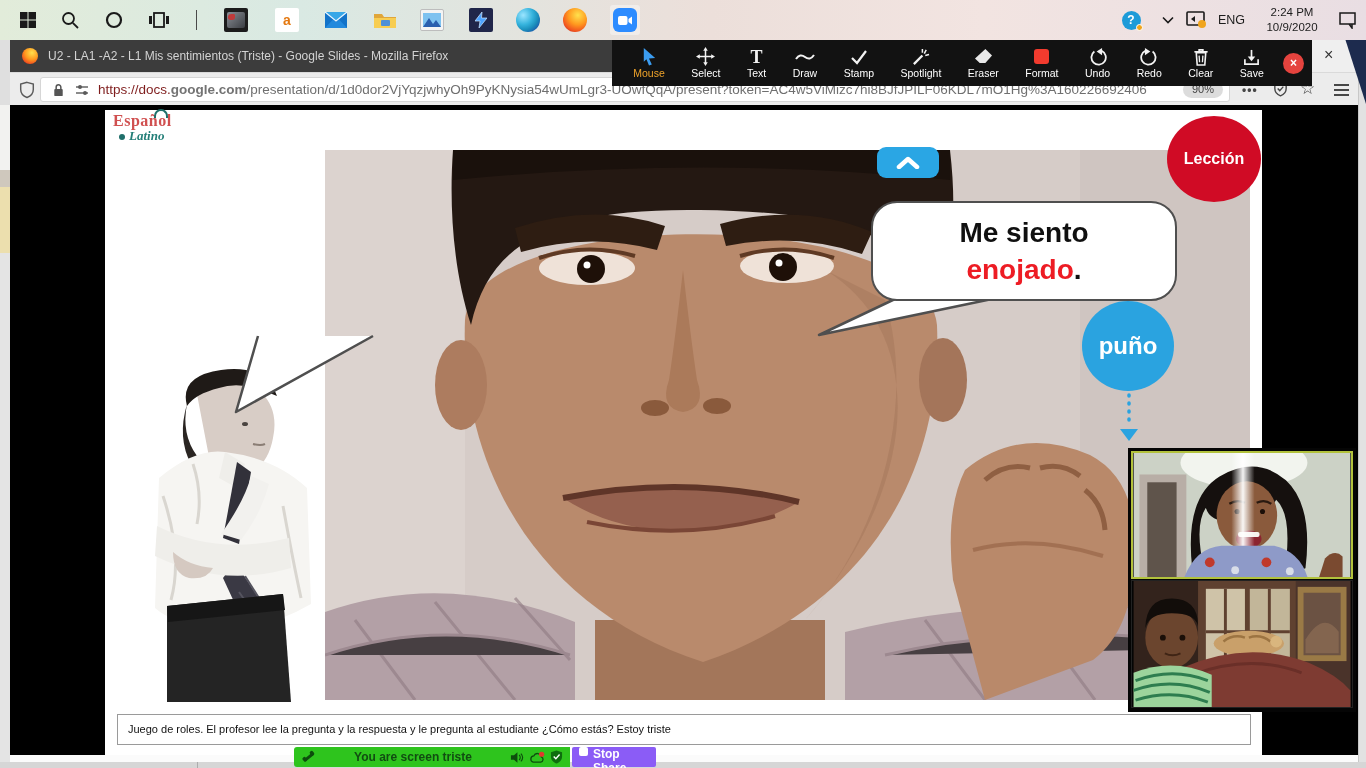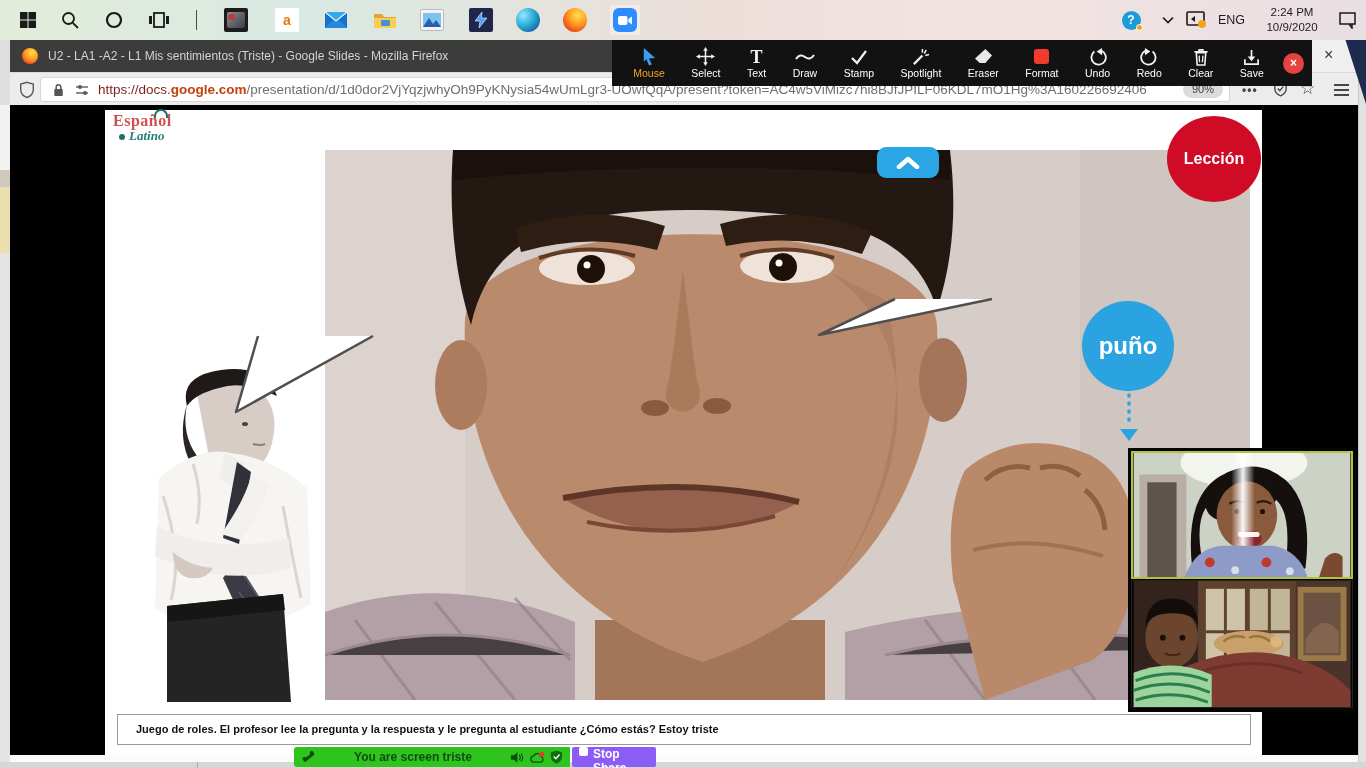--- a/index.html
+++ b/index.html
@@ -28,21 +28,21 @@
   .win-close { position:absolute; left:14px; top:6px; font-size:16px; color:#333; cursor:pointer; }
   .navy-corner { left:1341px; top:40px; width:25px; height:64px; background:#1d2b4e;
     clip-path:polygon(18% 0, 100% 0, 100% 100%); z-index:7; }
 
   
   .urlbar-row { left:10px; top:72px; width:1348px; height:33px; background:#ececec;
     border-top:1px solid #dadada; z-index:5; }
   .url-field { position:absolute; left:30px; top:4px; width:1190px; height:25px; background:#fff;
     border:1px solid #d6d6d6; border-radius:3px; display:flex; align-items:center; }
   .url-text { font-size:13.5px; white-space:nowrap; overflow:hidden; }
-  .u-scheme { color:#7f1d1d; } .u-domain { color:#c2410c; font-weight:bold; } .u-path { color:#6f6f6f; }
+  .u-scheme { color:#7f1d1d; } .u-domain { color:#737373; font-weight:bold; } .u-path { color:#6f6f6f; }
   .zoom-pill { position:absolute; right:6px; top:3px; height:17px; padding:0 9px; border-radius:9px;
     background:#dcdcdc; font-size:11px; color:#444; line-height:17px; }
   .burger { position:absolute; width:15px; height:2px; background:#474747;
     box-shadow:0 5px 0 #474747, 0 10px 0 #474747; }
 
   
   .content { left:10px; top:105px; width:1348px; height:650px; background:#000; z-index:1; }
   .slide { left:105px; top:110px; width:1157px; height:645px; background:#fff; z-index:2; }
   .slide-title { left:240px; top:-9px; width:660px; text-align:center; font-size:45px; font-weight:800;
     font-family:"DejaVu Sans", sans-serif; color:#8d2ad6; letter-spacing:1px; z-index:3; }
@@ -50,21 +50,21 @@
     display:flex; flex-direction:column; align-items:center; justify-content:center;
     font-weight:700; color:#101010; }
   .tailsvg { z-index:5; }
   .chev-btn { left:772px; top:37px; width:62px; height:31px; background:#2aa6e4; border-radius:9px;
     z-index:7; display:flex; align-items:center; justify-content:center; }
   .lesson { left:1062px; top:6px; width:94px; height:86px; border-radius:50%; background:#d00b25;
     display:flex; align-items:center; justify-content:center; color:#fff; font-size:16px; font-weight:700; z-index:7; }
   .puno { left:977px; top:191px; width:92px; height:90px; border-radius:50%; background:#2aa3e0;
     display:flex; align-items:center; justify-content:center; color:#fff; font-size:24px; font-weight:700; z-index:7; }
   .notes { left:12px; top:604px; width:1134px; height:31px; background:#fff; border:1px solid #9a9a9a;
-    font-size:11px; font-weight:700; color:#111; padding:8px 0 0 18px; z-index:7; white-space:nowrap; overflow:hidden; }
+    font-size:11px; font-weight:400; color:#111; padding:8px 0 0 10px; z-index:7; white-space:nowrap; overflow:hidden; }
   .logo1 { font-family:"Liberation Serif", serif; font-weight:bold; font-size:16px; color:#d05050; letter-spacing:.5px; }
   .logo2 { font-family:"Liberation Serif", serif; font-weight:bold; font-style:italic; font-size:13px;
     color:#247f78; margin-left:16px; margin-top:-2px; }
 
   
   .anno { left:612px; top:40px; width:700px; height:46px; background:#121212; z-index:30;
     display:flex; align-items:center; padding:0 8px; }
   .tool { flex:1 1 auto; height:100%; display:flex; flex-direction:column; align-items:center;
     justify-content:center; cursor:pointer; }
   .tool-icon { height:19px; display:flex; align-items:center; justify-content:center; color:#f2f2f2; }
@@ -348,20 +348,24 @@
       </svg>
     </div>
 
     <svg class="abs tailsvg" style="left:123px;top:224px;" width="150" height="82" viewBox="0 0 150 82">
         <path d="M30,2 L8,78 L145,2" fill="#fff" stroke="#4f4f4f" stroke-width="2.5" stroke-linejoin="round"></path>
       </svg>
 
     <svg class="abs tailsvg" style="left:710px;top:187px;" width="182" height="44" viewBox="0 0 182 44">
         <path d="M80,2 L4,38 L177,2" fill="#fff" stroke="#4f4f4f" stroke-width="2.5" stroke-linejoin="round"></path>
       </svg>
+    <div class="abs bubble" style="left:766px;top:91px;width:306px;height:100px;font-size:28px;line-height:37px;">
+      <span>Me siento</span>
+      <span><span style="color:#ed1c24;">enojado</span><span>.</span></span>
+    </div>
 
     <div class="abs chev-btn">
       <svg width="26" height="13" viewBox="0 0 26 13">
           <polyline points="4,11 13,3 22,11" fill="none" stroke="#fff" stroke-width="4.5" stroke-linecap="round" stroke-linejoin="round"></polyline>
         </svg>
     </div>
 
     <div class="abs lesson">
       <span>Lección</span>
     </div>

